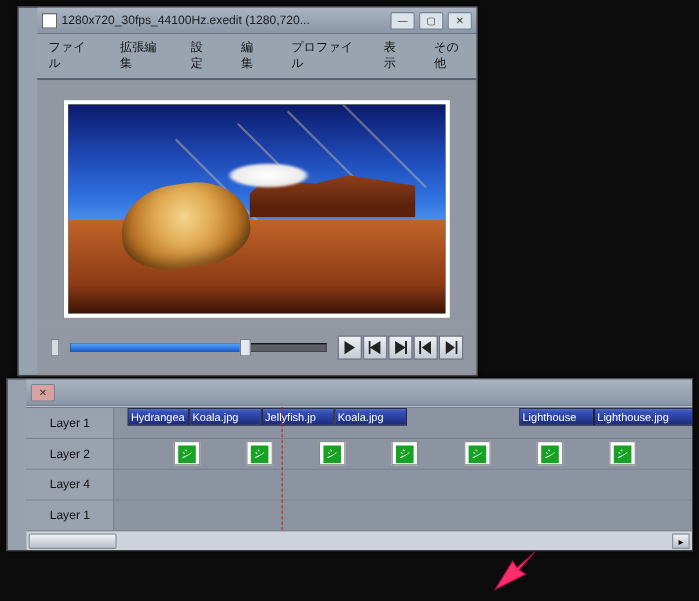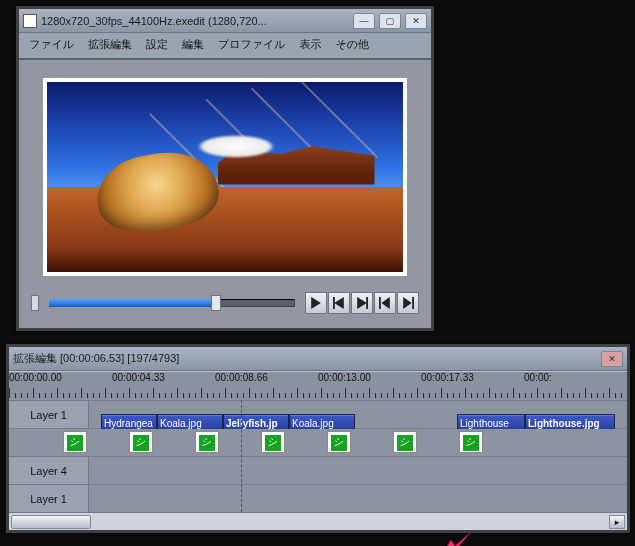--- a/index.html
+++ b/index.html
@@ -1,24 +1,24 @@
 <!DOCTYPE html>
 <html><head>
 <meta charset="utf-8">
 <style>
   * { box-sizing: border-box; margin: 0; padding: 0; font-family: "Meiryo UI", "MS PGothic", sans-serif; }
   body { background: #0c0c0c; width: 635px; height: 546px; overflow: hidden; position: relative; }
-  .window { position: absolute; background: #98a2af; border: 3px solid #404040; box-shadow: 0 0 4px #000; }
+  .window { position: absolute; background: #98a2af; border: 1px solid #404040; box-shadow: 0 0 4px #000; padding-left: 17px; }
   .titlebar { height: 24px; display: flex; align-items: center; gap: 4px; padding: 2px 4px; background: linear-gradient(#aab4c2,#8a96a7); border-bottom: 1px solid #6a7482; font-size: 11px; color: #1a1a1a; }
   .appicon { width: 14px; height: 14px; background: #fff; border: 1px solid #555; display: inline-block; }
   .title { flex: 1; white-space: nowrap; overflow: hidden; text-overflow: ellipsis; }
   .winbtns { display: flex; gap: 4px; }
   .winbtn { width: 22px; height: 16px; background: #dde3ea; border: 1px solid #7a8494; border-radius: 2px; font-size: 9px; display: flex; align-items: center; justify-content: center; color: #333; cursor: pointer; }
   .winbtn.red { background: #d9a1a1; }
-  .menubar { display: flex; gap: 2px; padding: 2px 4px 4px 4px; font-size: 11px; color: #111; background: #9aa4b1; border-bottom: 2px solid #556070; }
+  .menubar { display: flex; gap: 15px; padding: 2px 4px 4px 4px; font-size: 11px; color: #111; background: #9aa4b1; border-bottom: 2px solid #556070; }
   .menuitem { padding: 2px 6px; cursor: pointer; }
   .preview-outer { padding: 18px 24px 6px 24px; background: #9297a2; }
   .preview-frame { border: 4px solid #fff; box-shadow: 0 0 0 1px #666 inset; background:#000; width: 100%; height: 198px; position: relative; overflow:hidden; }
   .sky { position:absolute; inset:0; background: linear-gradient(180deg,#0b1b6b 0%, #1e49b5 25%, #2f72e1 45%, #4a8de8 55%, #7fb6ef 65%); }
   .ground { position:absolute; left:0; right:0; bottom:0; height:45%; background: linear-gradient(180deg,#c06428 0%, #8b3a16 70%, #3a1405 100%); }
   .mesa { position:absolute; left:48%; top:26%; width:44%; height:28%; background: linear-gradient(180deg,#a85024 0%, #5b210b 80%); clip-path: polygon(0 60%,8% 40%,18% 38%,40% 42%,60% 28%,100% 46%,100% 100%,0 100%); }
   .cloud { position:absolute; left:42%; top:28%; width:22%; height:12%; background: radial-gradient(ellipse at center,#fff,#eaeaea 60%, rgba(255,255,255,0) 70%); filter: blur(1px); }
   .shell { position:absolute; left:14%; top:38%; width:34%; height:40%; border-radius: 44% 44% 40% 40%/55% 55% 40% 40%; background: radial-gradient(circle at 50% 40%, #f6d58f 0%, #e0a951 35%, #b97325 65%, #6a3c13 100%); transform: rotate(-8deg); box-shadow: inset 0 -6px 12px rgba(0,0,0,.35); }
   .diag { position:absolute; left:40%; top:8%; width:2px; height:60%; background:#e8cfa6; transform: rotate(-45deg); opacity:.4; box-shadow: 50px 30px #e8cfa6, 90px 54px #e8cfa6, 130px 78px #e8cfa6; }
   .transport { padding: 10px 12px 14px 12px; display:flex; gap:10px; align-items:center; background:#9297a2; }
@@ -45,21 +45,21 @@
       repeating-linear-gradient(90deg,#2a2d34 0 1px, transparent 1px 6px);
     background-size: 120px 10px, 120px 5px;
     background-position: 0 0, 0 5px;
     background-repeat: repeat-x, repeat-x;
   }
   .playhead { position:absolute; top:0; bottom:0; width:0; border-left:1px dashed #cc2020; left:232px; z-index:3; }
   .layers { position:relative; }
   .layer-row { display:flex; height:28px; border-top:1px solid #747c8a; }
   .layer-label { width:80px; display:flex; align-items:center; justify-content:center; font-size:11px; color:#111; background:#9aa2b0; border-right:1px solid #6f7786; }
   .layer-track { flex:1; position:relative; background:#8c94a2; }
-  .clip { position:absolute; top:13px; height:28px; border:1px solid #1c2444; background: linear-gradient(180deg,#3d5acb,#1b2a7a); color:#fff; font-size:10px; line-height:18px; padding:0 2px; white-space:nowrap; overflow:hidden; box-shadow: inset 0 1px 0 rgba(255,255,255,.2); cursor:pointer; }
+  .clip { position:absolute; top:0; height:16px; border:1px solid #1c2444; background: linear-gradient(180deg,#3d5acb,#1b2a7a); color:#fff; font-size:10px; line-height:18px; padding:0 2px; white-space:nowrap; overflow:hidden; box-shadow: inset 0 1px 0 rgba(255,255,255,.2); cursor:pointer; }
   .fx { position:absolute; top:2px; width:24px; height:22px; background:#fff; border:1px solid #888; cursor:pointer; }
   .fx i { position:absolute; left:3px; top:3px; width:16px; height:16px; background:#17a223; }
   .fx i::after { content:"シ"; color:#fff; font-size:10px; position:absolute; left:2px; top:0; }
   .pointer-arrow { position:absolute; left:424px; top:128px; width:40px; height:40px; z-index:5; }
   .pointer-arrow svg { width:40px; height:40px; }
   .hscroll { height:18px; border-top:1px solid #6f7786; background:#cfd3db; position:relative; }
   .hscroll .thumb { position:absolute; left:2px; top:2px; width:80px; height:14px; background: linear-gradient(#f1f3f6,#b7bec9); border:1px solid #808a98; border-radius:2px; }
   .hscroll .arrow { position:absolute; top:2px; width:16px; height:14px; background: linear-gradient(#f1f3f6,#b7bec9); border:1px solid #808a98; font-size:9px; display:flex; align-items:center; justify-content:center; cursor:pointer; }
   .hscroll .arrow.r { right:2px; }
 </style>
@@ -131,54 +131,43 @@
             <polygon points="1,0 8,5 1,10"></polygon>
             <rect x="8.5" y="0" width="1.5" height="10"></rect>
           </svg>
         </div>
     </div>
   </div>
 </div>
 
 <div class="window tl-window">
   <div class="titlebar">
-    <span class="title">拡張編集 [00:00:06.53] [197/4793]</span>
     <div class="winbtns">
       <div class="winbtn red">✕</div>
     </div>
   </div>
   <div class="tl-body">
     <div class="tl-head">
-      <div class="ruler">
-        <div class="labels">
-          <span>00:00:00.00</span>
-          <span>00:00:04.33</span>
-          <span>00:00:08.66</span>
-          <span>00:00:13.00</span>
-          <span>00:00:17.33</span>
-          <span>00:00:</span>
-        </div>
-        <div class="ticksB"></div>
-      </div>
     </div>
     <div class="layers">
       <div class="playhead"></div>
 
       <div class="layer-row">
         <div class="layer-label">Layer 1</div>
         <div class="layer-track" id="track1">
             <div class="clip" style="left: 12px; width: 56px;">Hydrangea</div>
             <div class="clip" style="left: 68px; width: 66px;">Koala.jpg</div>
-            <div class="clip" style="left: 134px; width: 66px; font-weight: bold;">Jellyfish.jp</div>
+            <div class="clip" style="left: 134px; width: 66px;">Jellyfish.jp</div>
             <div class="clip" style="left: 200px; width: 66px;">Koala.jpg</div>
             <div class="clip" style="left: 368px; width: 68px;">Lighthouse</div>
-            <div class="clip" style="left: 436px; width: 90px; font-weight: bold;">Lighthouse.jpg</div>
+            <div class="clip" style="left: 436px; width: 90px;">Lighthouse.jpg</div>
           </div>
       </div>
       <div class="layer-row">
+        <div class="layer-label">Layer 2</div>
         <div class="layer-track" id="track2">
             <div class="fx" style="left: 54px;">
               <i></i>
             </div>
             <div class="fx" style="left: 120px;">
               <i></i>
             </div>
             <div class="fx" style="left: 186px;">
               <i></i>
             </div>

